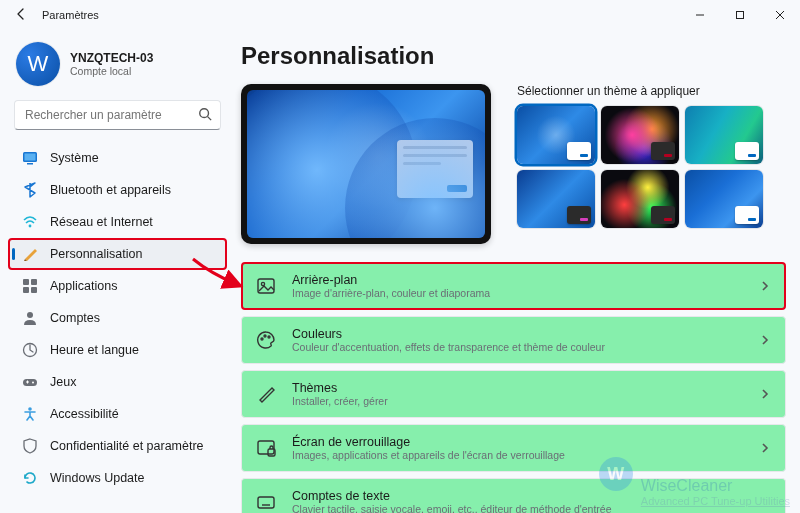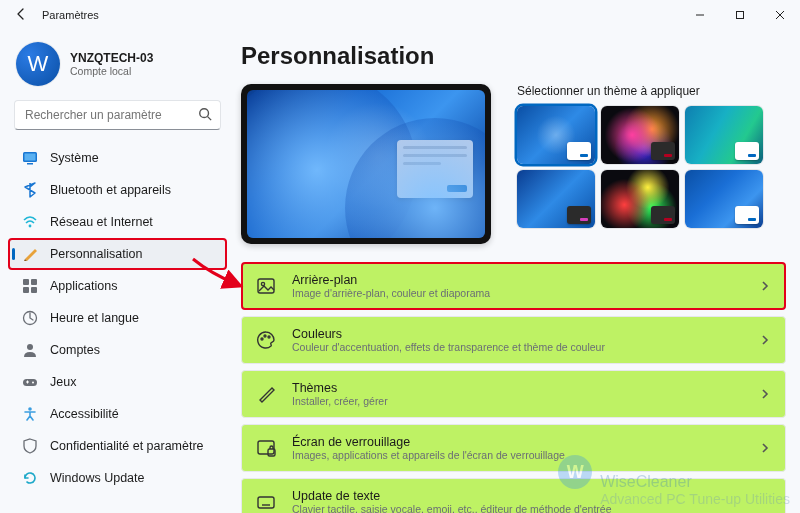--- a/index.html
+++ b/index.html
@@ -137,21 +137,21 @@
   .th-bg4 { background: linear-gradient(135deg,#0a3d91 0%, #2e8ae6 50%, #0a4fa5 100%); }
   .th-bg5 { background:
     radial-gradient(circle at 30% 60%, #ff3f3f, transparent 40%),
     radial-gradient(circle at 60% 30%, #ffef3f, transparent 35%),
     radial-gradient(circle at 65% 65%, #2eff5e, transparent 40%), #0a0a0f; }
   .th-bg6 { background: linear-gradient(135deg,#0a4fa5 0%, #1a6fd6 40%, #3c95ef 70%, #0a3d91 100%); }
 
   .settings-list { margin-top:18px; display:flex; flex-direction:column; gap:6px; }
   .srow {
     display:flex; align-items:center; gap:16px;
-    background:#bef264; border:1px solid #e6e8eb; border-radius:4px;
+    background:#86efac; border:1px solid #e6e8eb; border-radius:4px;
     padding:10px 14px; position:relative;
   }
   .srow.highlight { border:2px solid #e3001b; padding:9px 13px; }
   .srow .ico { width:20px; height:20px; display:flex; align-items:center; justify-content:center; }
   .srow .ico svg { width:20px; height:20px; stroke:#333; stroke-width:1.4; fill:none; }
   .srow .txt { flex:1; }
   .srow .title { font-size:12.5px; }
   .srow .sub { font-size:10.5px; color:#6a6e75; }
   .srow .chev { width:12px; height:12px; }
   .srow .chev svg { width:12px; height:12px; stroke:#555; stroke-width:1.6; fill:none; }
@@ -166,21 +166,21 @@
   .watermark {
     position:absolute; right:10px; bottom:6px;
     display:flex; align-items:center; gap:8px; opacity:.30;
   }
   .watermark .logo {
     width:34px; height:34px; border-radius:50%;
     background:#2f8fe6; display:flex; align-items:center; justify-content:center;
     color:#fff; font-size:18px; font-weight:600;
   }
   .watermark .txt1 { font-size:16px; color:#3a7fb5; font-weight:500;margin-top:36px; }
-  .watermark .txt2 { font-size:14px; color:#6b94b3; }
+  .watermark .txt2 { font-size:11px; color:#6b94b3;text-decoration:underline; }
 </style>
 </head>
 <body>
 
 <div class="titlebar">
   <div class="left">
     <span style="font-size:13px;cursor:default;">
       <svg width="14" height="14" viewBox="0 0 14 14">
           <path d="M9 2 L4 7 L9 12" stroke="#222" stroke-width="1.3" fill="none" stroke-linecap="round" stroke-linejoin="round"></path>
         </svg>
@@ -273,34 +273,34 @@
               <rect x="9" y="1" width="6" height="6" rx="1" fill="#6a6e75"></rect>
               <rect x="1" y="9" width="6" height="6" rx="1" fill="#6a6e75"></rect>
               <rect x="9" y="9" width="6" height="6" rx="1" fill="#6a6e75"></rect>
             </svg>
           </span>
         <span>Applications</span>
       </div>
       <div class="nav-item">
         <span class="nav-ico">
             <svg viewBox="0 0 16 16">
+              <circle cx="8" cy="5" r="3" fill="#6a6e75"></circle>
+              <path d="M2 15 Q2 10 8 10 Q14 10 14 15 Z" fill="#6a6e75"></path>
+            </svg>
+          </span>
+        <span>Comptes</span>
+      </div>
+      <div class="nav-item">
+        <span class="nav-ico">
+            <svg viewBox="0 0 16 16">
               <circle cx="8" cy="8" r="6.5" stroke="#6a6e75" stroke-width="1.3" fill="none"></circle>
               <path d="M8 3 V8 L11 10" stroke="#6a6e75" stroke-width="1.3" fill="none" stroke-linecap="round"></path>
             </svg>
           </span>
         <span>Heure et langue</span>
-      </div>
-      <div class="nav-item">
-        <span class="nav-ico">
-            <svg viewBox="0 0 16 16">
-              <circle cx="8" cy="5" r="3" fill="#6a6e75"></circle>
-              <path d="M2 15 Q2 10 8 10 Q14 10 14 15 Z" fill="#6a6e75"></path>
-            </svg>
-          </span>
-        <span>Comptes</span>
       </div>
       <div class="nav-item">
         <span class="nav-ico">
             <svg viewBox="0 0 16 16">
               <rect x="1" y="5" width="14" height="7" rx="3.5" fill="#6a6e75"></rect>
               <circle cx="11" cy="8.5" r="1" fill="#fff"></circle>
               <rect x="4" y="7.5" width="3" height="1" fill="#fff"></rect>
               <rect x="5" y="6.5" width="1" height="3" fill="#fff"></rect>
             </svg>
           </span>
@@ -448,21 +448,21 @@
             <svg viewBox="0 0 20 20">
               <rect x="2" y="5" width="16" height="11" rx="2"></rect>
               <line x1="5" y1="9" x2="5" y2="9"></line>
               <line x1="8" y1="9" x2="8" y2="9"></line>
               <line x1="11" y1="9" x2="11" y2="9"></line>
               <line x1="14" y1="9" x2="14" y2="9"></line>
               <line x1="6" y1="13" x2="14" y2="13"></line>
             </svg>
           </span>
         <div class="txt">
-          <div class="title">Update de texte</div>
+          <div class="title">Comptes de texte</div>
           <div class="sub">Clavier tactile, saisie vocale, emoji, etc., éditeur de méthode d'entrée</div>
         </div>
       </div>
     </div>
   </div>
 </div>
 
 <svg class="arrow" width="56" height="40" viewBox="0 0 56 40">
   <defs>
       <marker id="ah" markerWidth="7" markerHeight="7" refX="5" refY="3.5" orient="auto">

